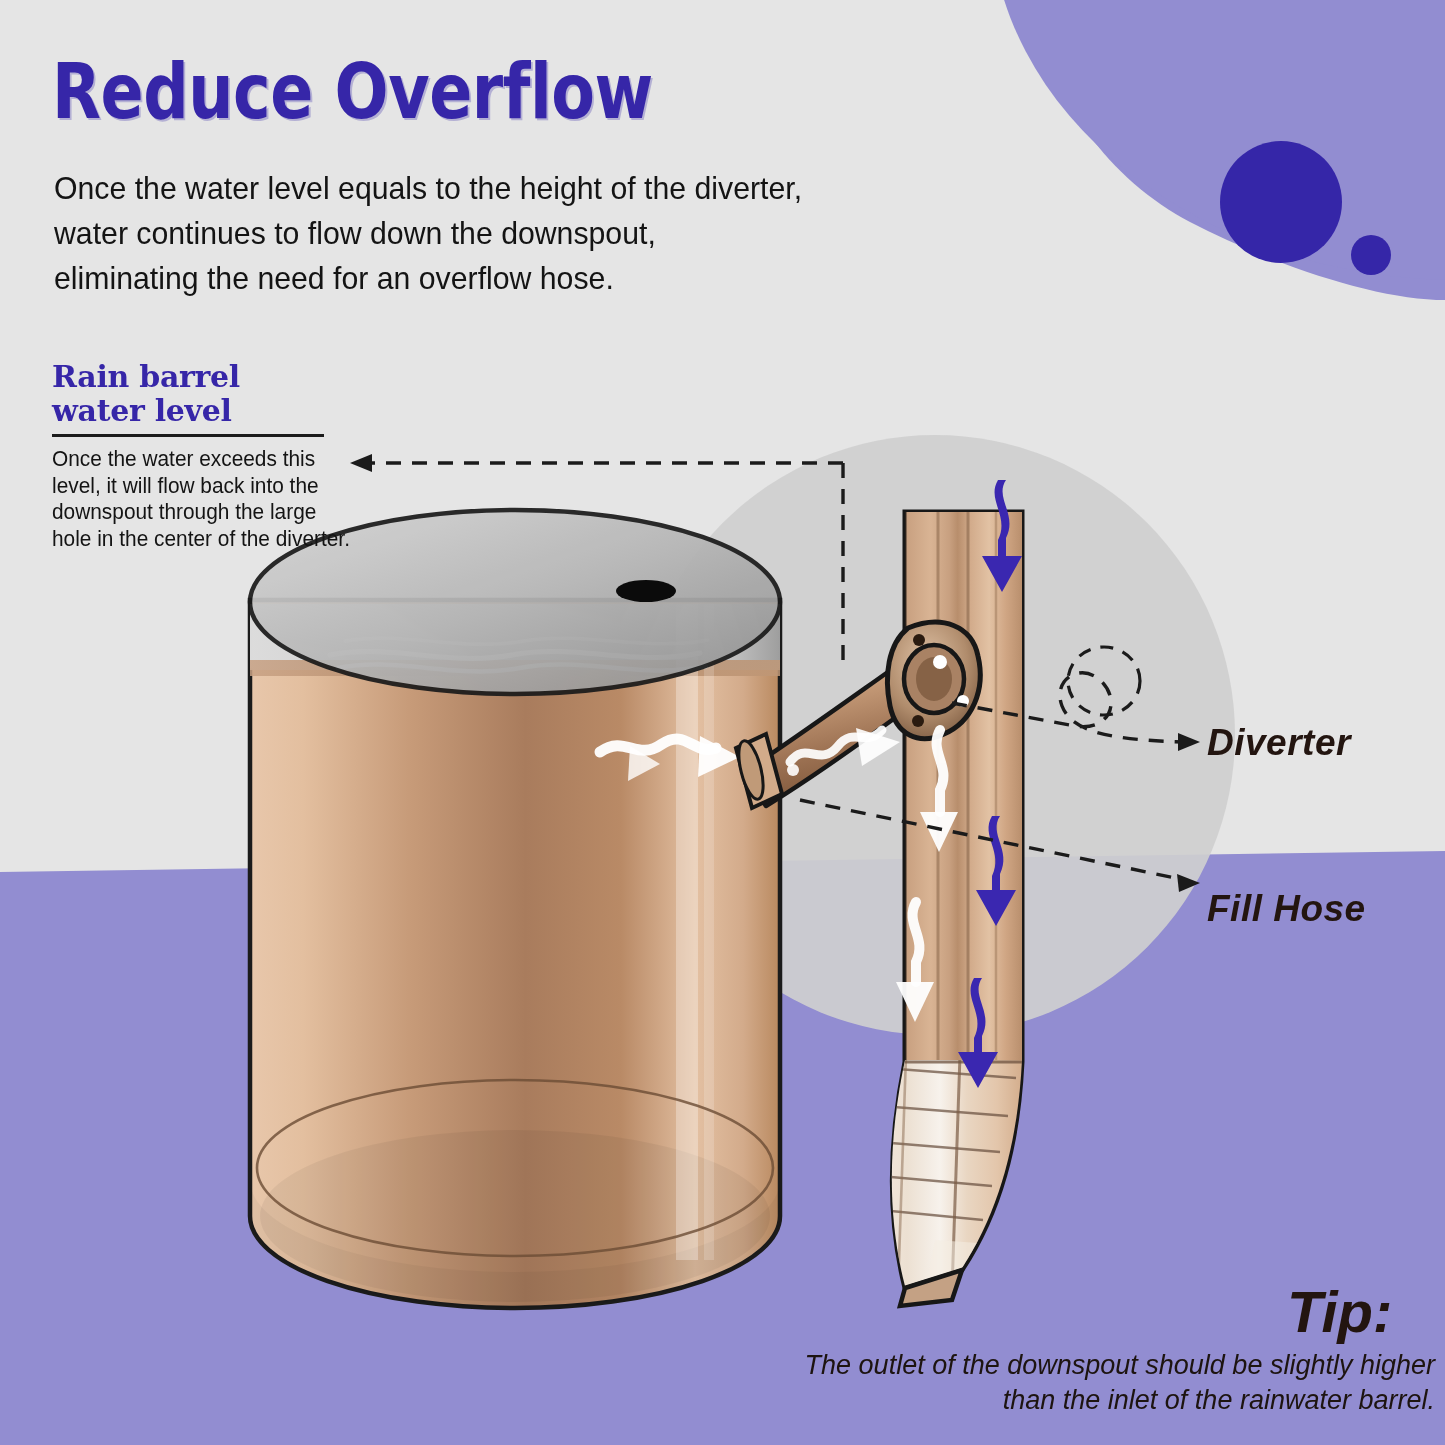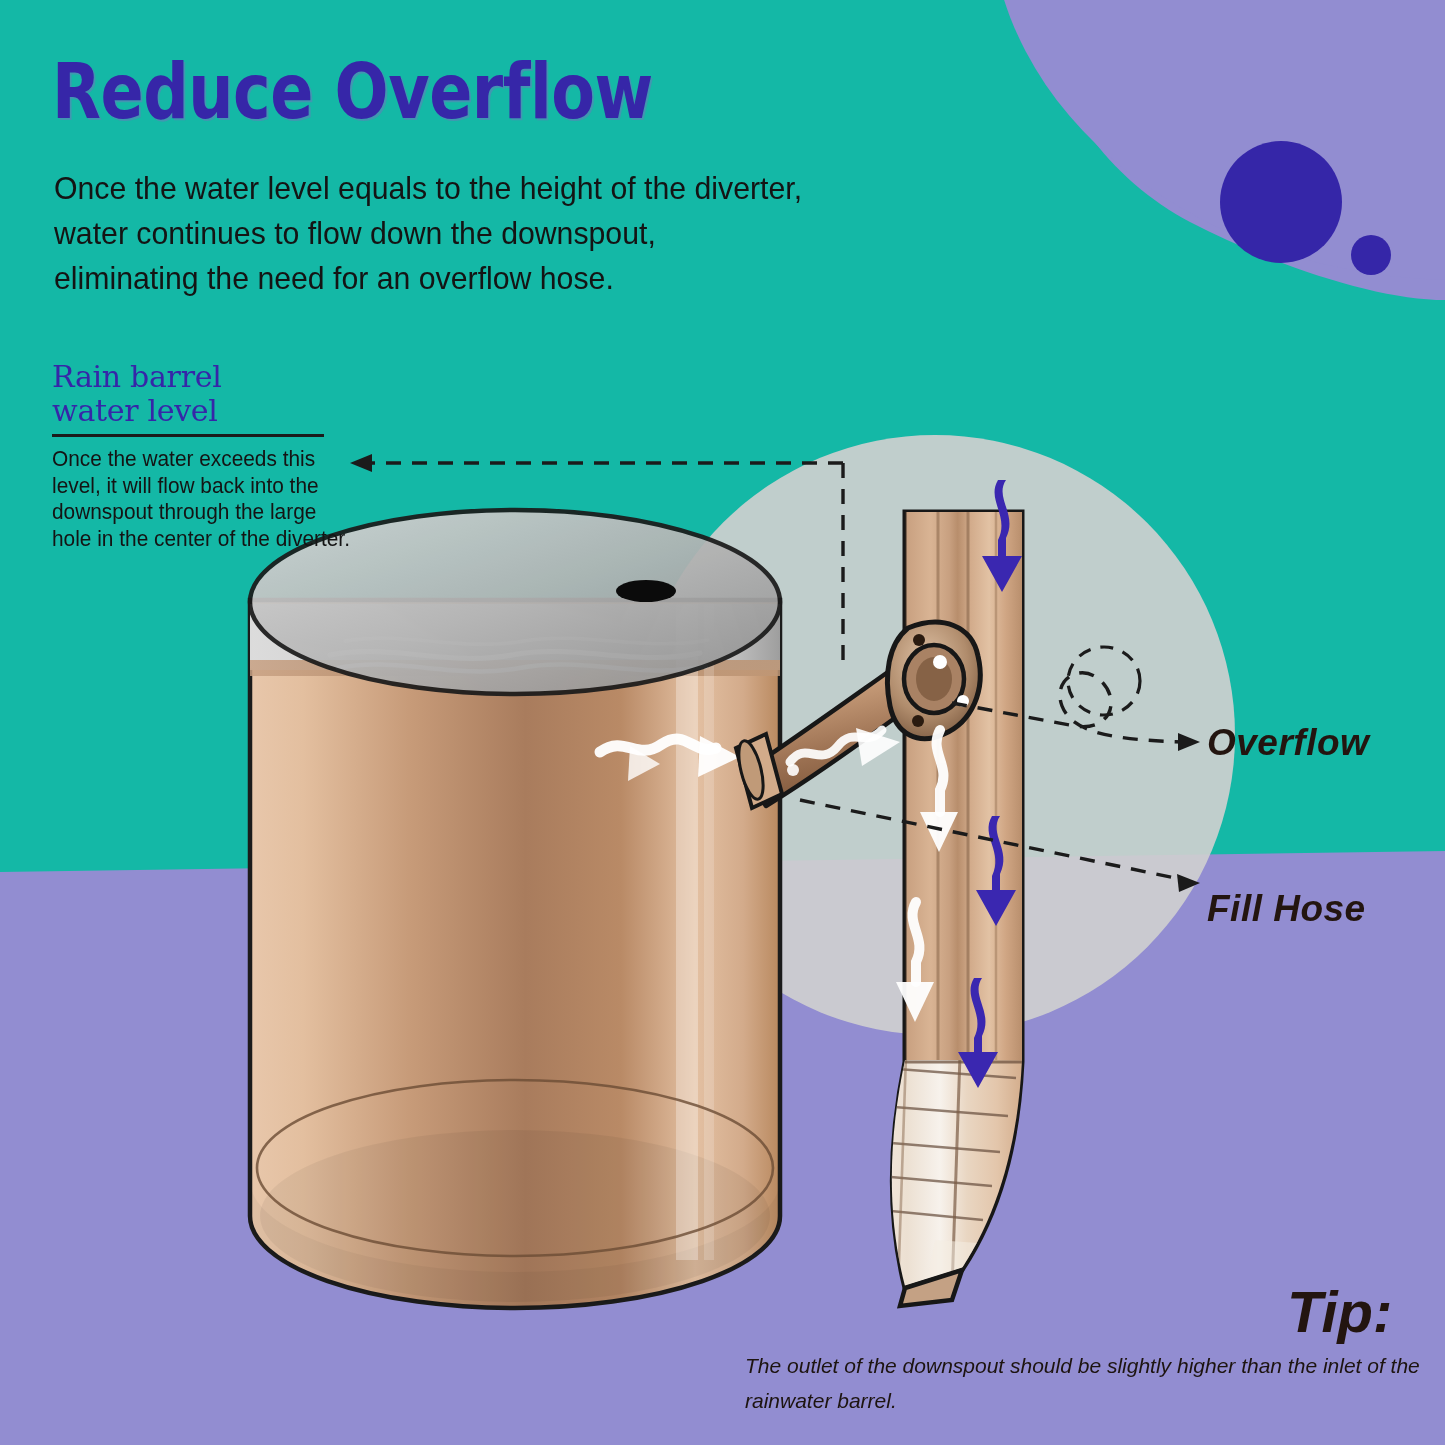--- a/index.html
+++ b/index.html
@@ -3,21 +3,21 @@
 <meta charset="utf-8">
 <style>
   html,body{margin:0;padding:0;}
   body{
     width:1445px;height:1445px;
     background:#ffffff;
     font-family:"Liberation Sans", sans-serif;
     overflow:hidden;
     position:relative;
   }
-  #stage{position:relative;width:1445px;height:1445px;overflow:hidden;background:#14b8a6;}
+  #stage{position:relative;width:1445px;height:1445px;overflow:hidden;background:#e5e5e5;}
   #art{position:absolute;left:0;top:0;width:1445px;height:1445px;}
 
   .txt{position:absolute;white-space:pre;}
 
   #title{
     left:52px;top:47px;
     font-size:76px;
     font-weight:bold;
     letter-spacing:-0.5px;
     color:#3626a8;
@@ -32,21 +32,21 @@
     line-height:45px;
     color:#141414;
     font-family:"Liberation Sans",sans-serif;
     transform:scaleX(0.96);
     transform-origin:left top;
   }
   #callout-head{
     left:52px;top:360px;
     font-size:30px;
     line-height:34px;
-    font-weight:normal;
+    font-weight:bold;
     color:#3626a8;
     font-family:"DejaVu Serif","Liberation Serif",serif;
     letter-spacing:-0.3px;
   }
   #callout-rule{
     position:absolute;left:52px;top:434px;width:272px;height:3px;background:#1b1b1b;
   }
   #callout-body{
     left:52px;top:446px;
     font-size:21.5px;
@@ -64,21 +64,22 @@
   #lbl-fillhose{left:1207px;top:888px;}
   #tip-head{
     left:1258px;top:1278px;
     font-size:58px;font-weight:bold;font-style:italic;color:#231510;
     font-family:"Liberation Sans",sans-serif;
     margin-left:29px;
   }
   #tip-body{
     left:745px;top:1348px;
     width:690px;
-    font-size:21px;line-height:35px;font-style:italic;color:#1d1410;
+    font-size:27px;line-height:35px;font-style:italic;color:#1d1410;
+    text-align:right;
     font-family:"Liberation Sans",sans-serif;
     white-space:normal;
   }
 </style>
 </head>
 <body>
 
 <div id="stage">
 
   <svg id="art" viewBox="0 0 1445 1445" xmlns="http://www.w3.org/2000/svg">
@@ -289,19 +290,19 @@
 eliminating the need for an overflow hose.</div>
 
   <div class="txt" id="callout-head">Rain barrel
 water level</div>
   <div id="callout-rule"></div>
   <div class="txt" id="callout-body">Once the water exceeds this
 level, it will flow back into the
 downspout through the large
 hole in the center of the diverter.</div>
 
-  <div class="txt lbl" id="lbl-diverter">Overflow</div>
+  <div class="txt lbl" id="lbl-diverter">Diverter</div>
   <div class="txt lbl" id="lbl-fillhose">Fill Hose</div>
 
   <div class="txt" id="tip-head">Tip:</div>
   <div class="txt" id="tip-body">The outlet of the downspout should be slightly higher than the inlet of the rainwater barrel.</div>
 
 </div>
 
 </body></html>

